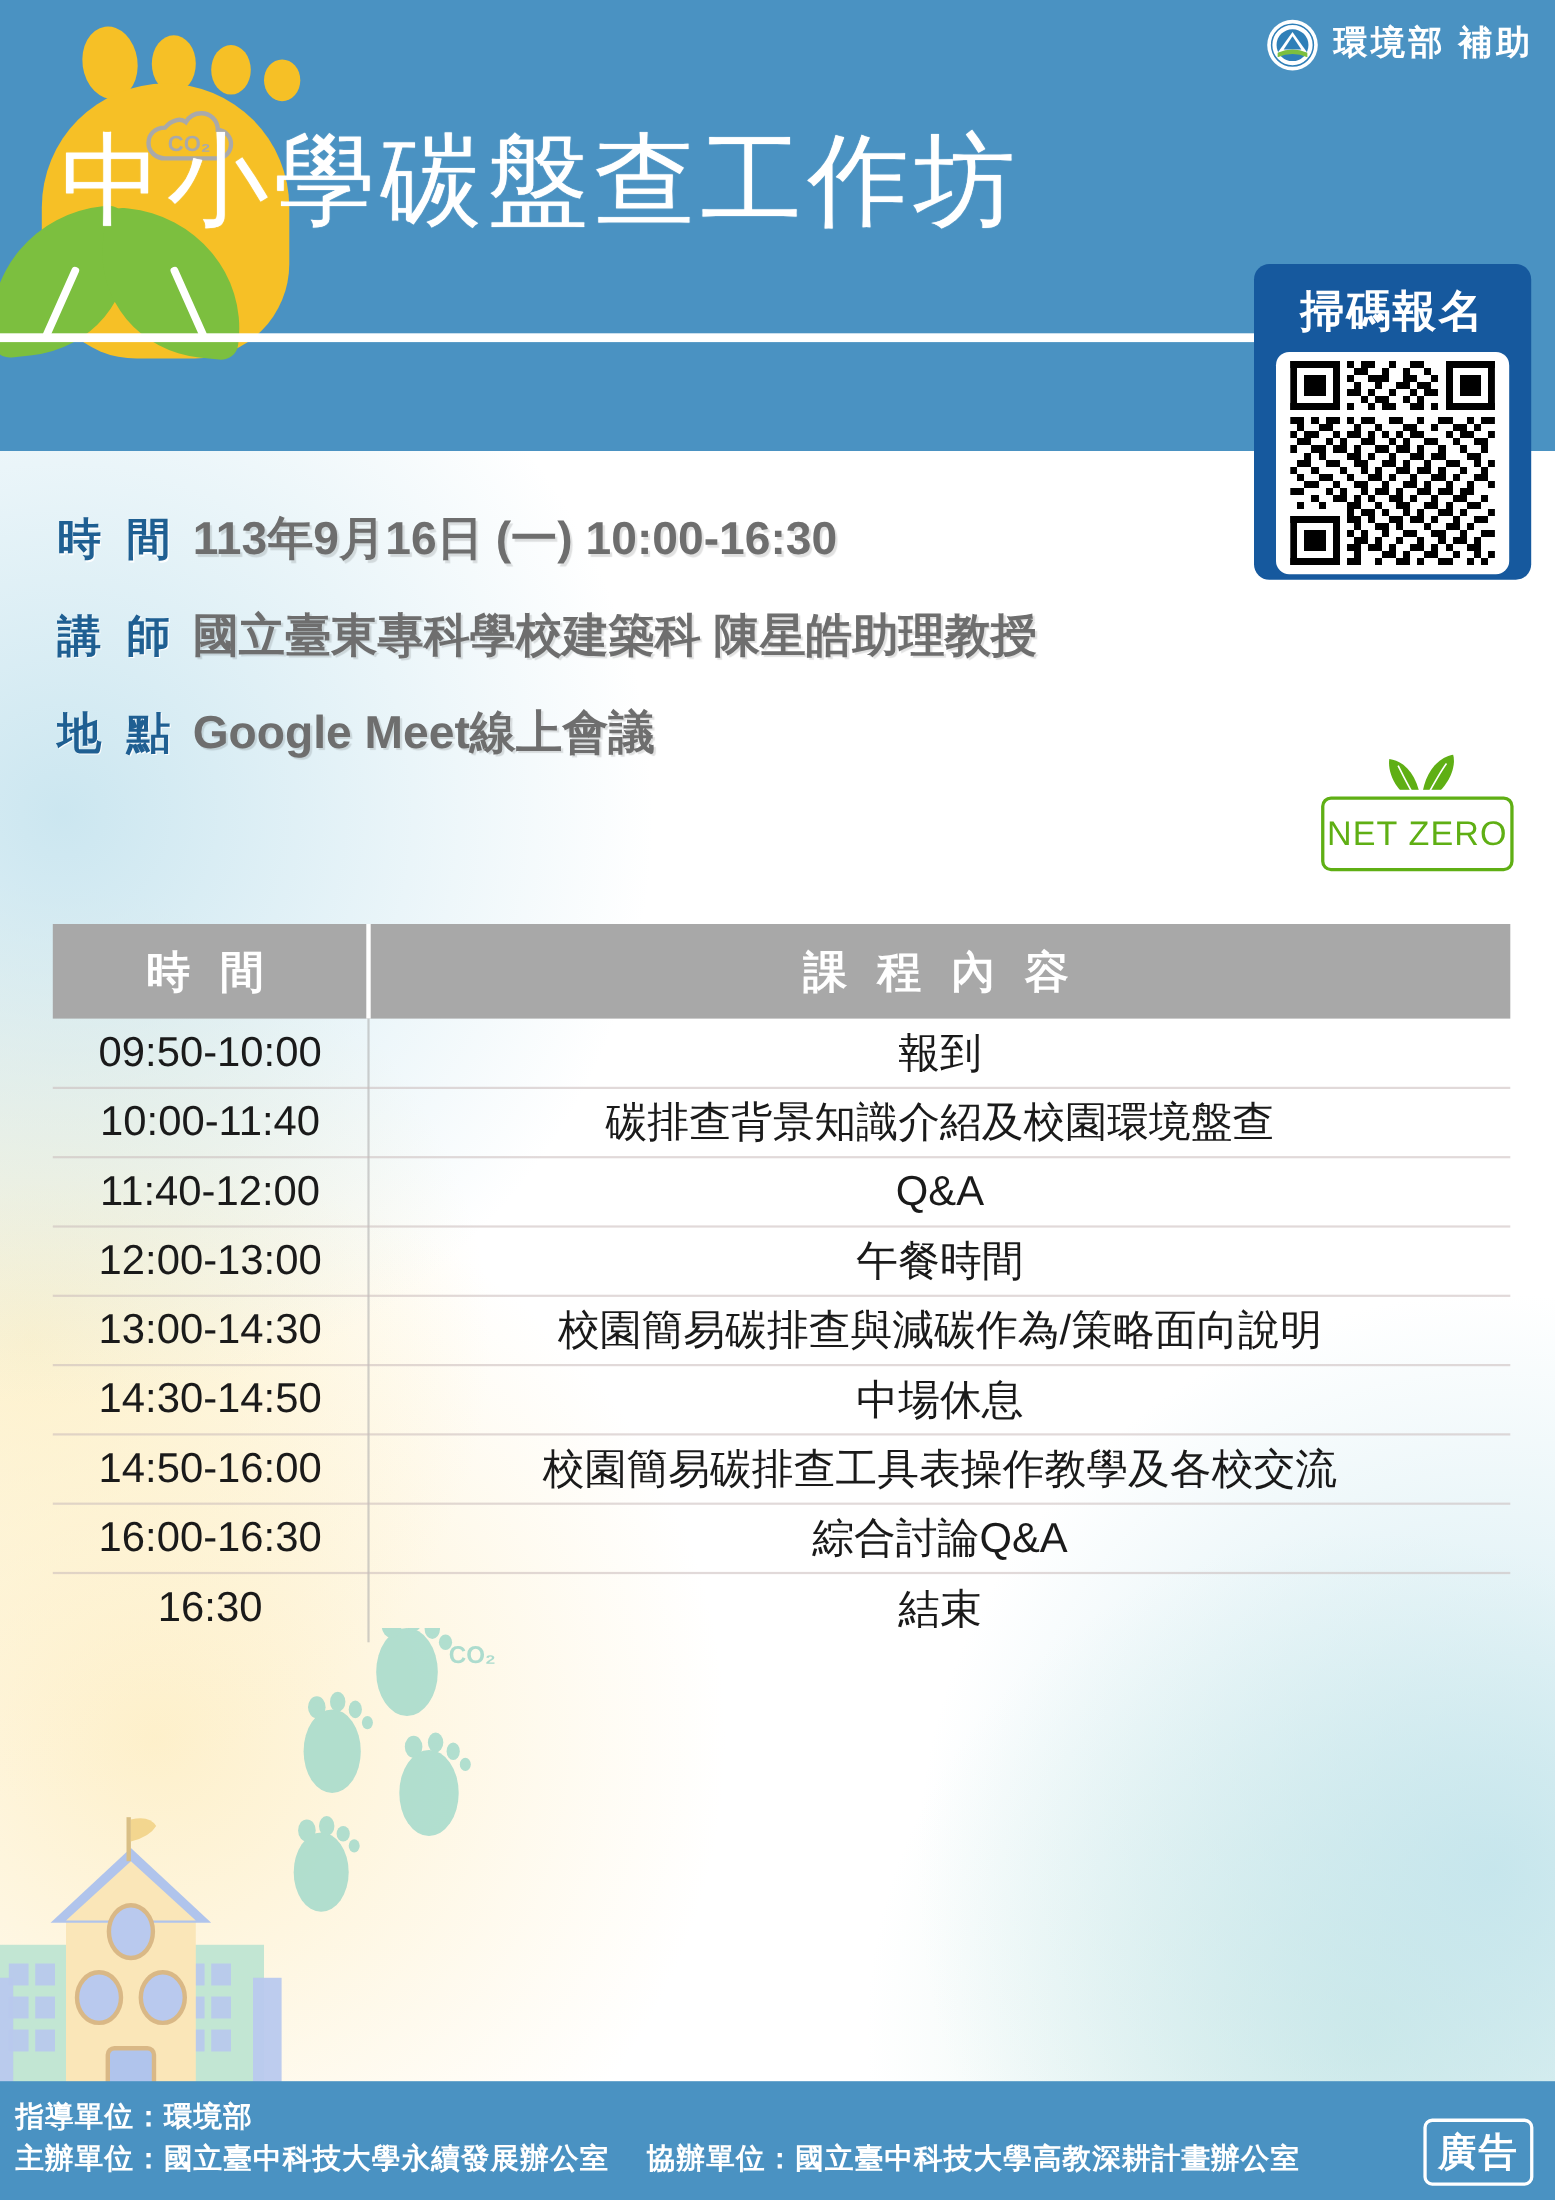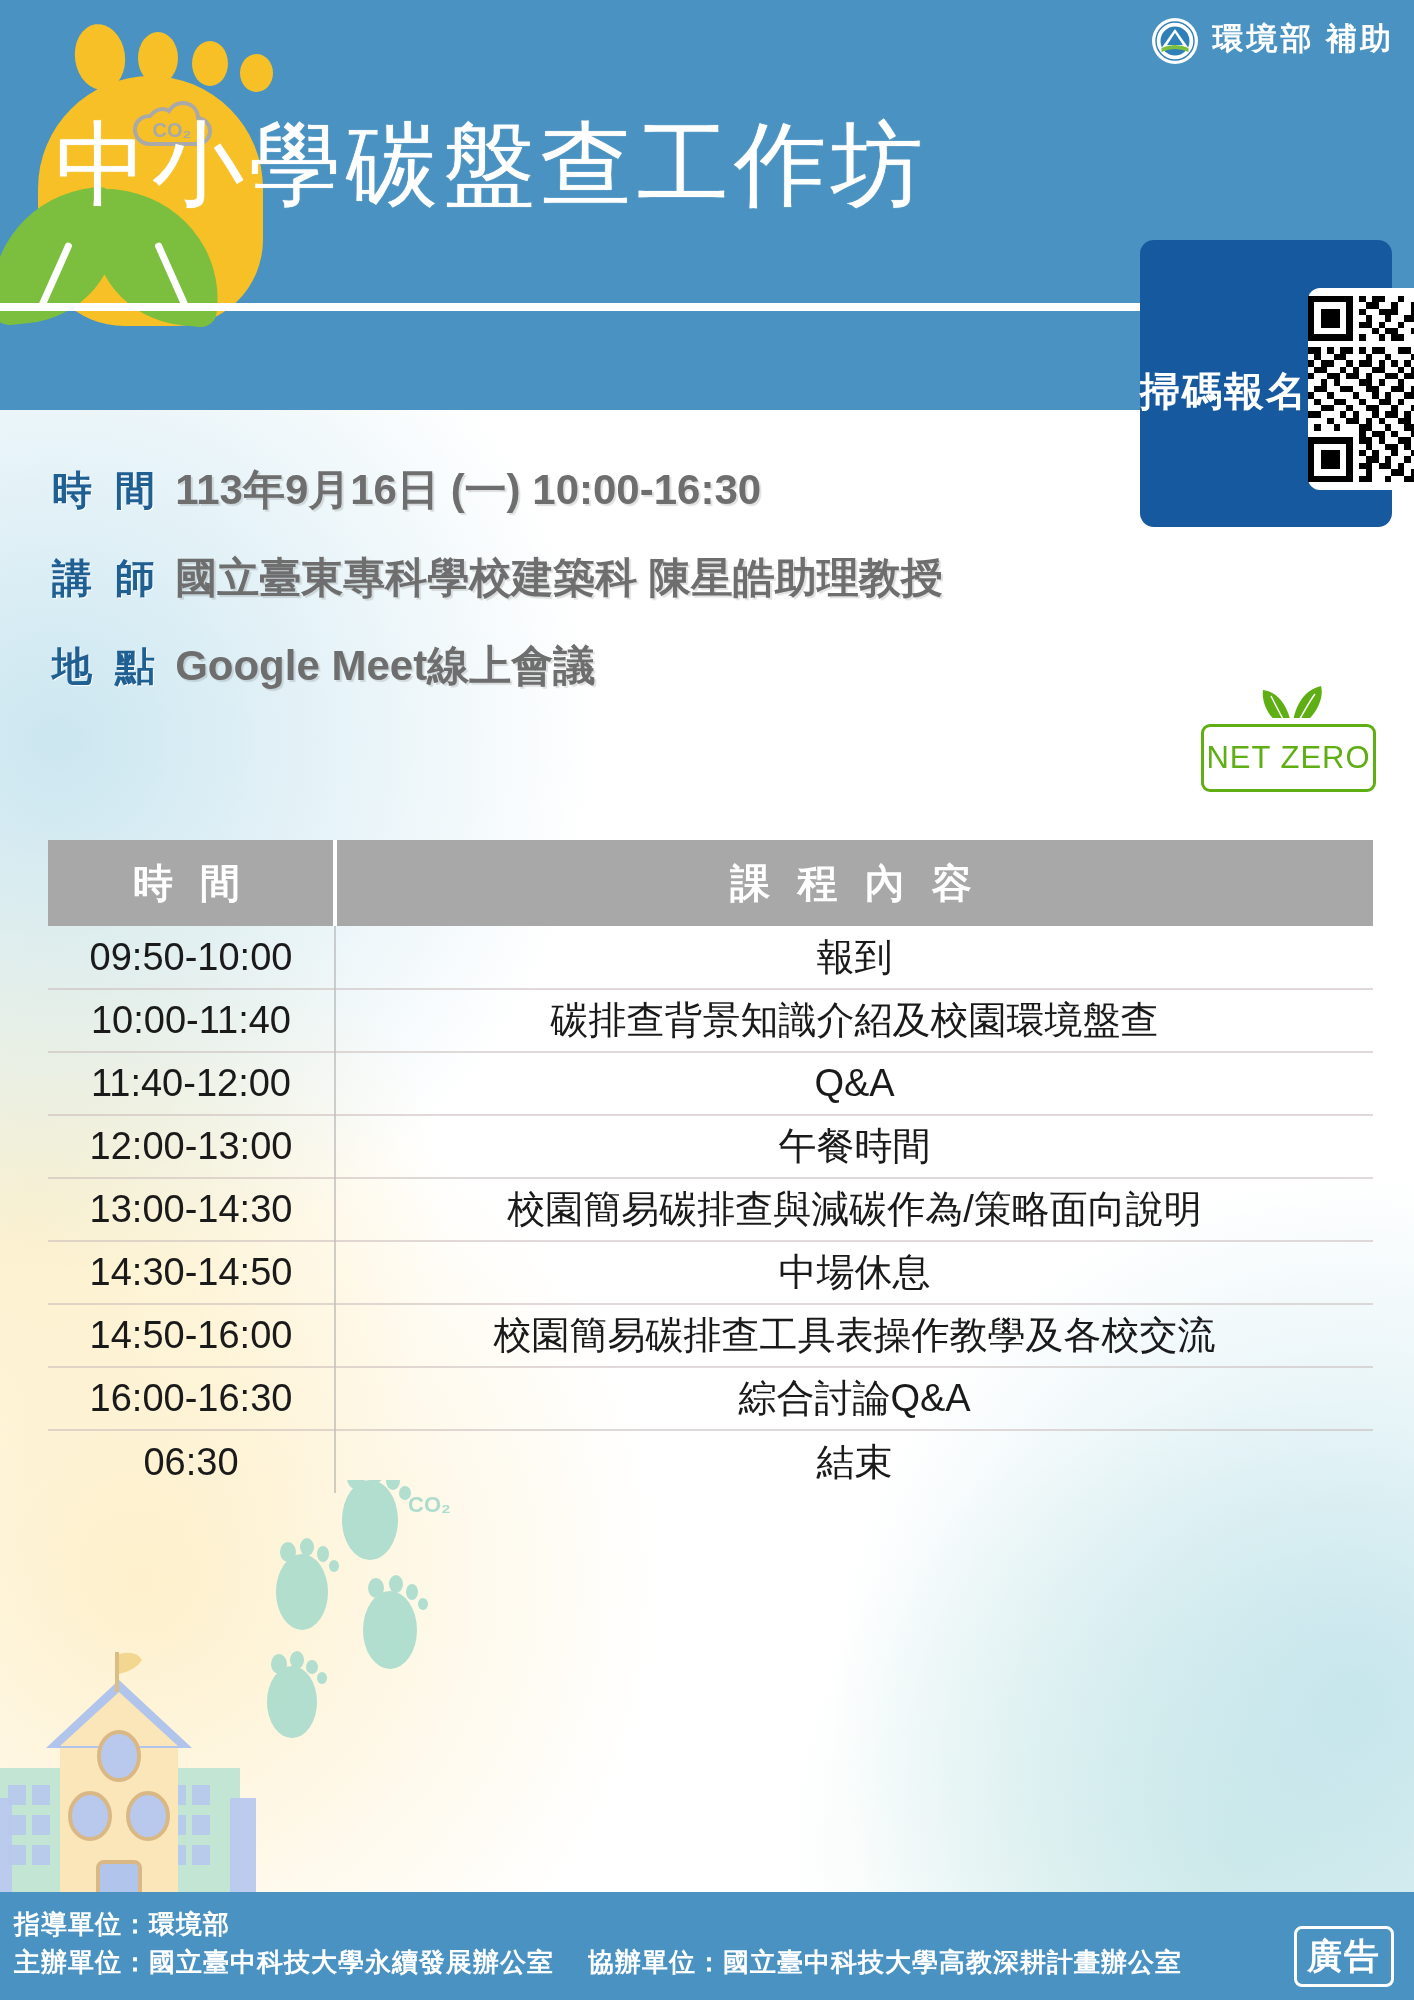--- a/index.html
+++ b/index.html
@@ -92,21 +92,21 @@
   .moe-logo svg { position:absolute; left:0; top:0; }
   .ministry-text {
     color:#ffffff; font-size:31px; font-weight:bold; letter-spacing:3px;
     white-space:nowrap;
   }
 
   
   .qr-card {
     position:absolute; right:22px; top:240px; width:252px; height:287px;
     background:#16599e; border-radius:14px; z-index:9;
-    display:flex; flex-direction:row; align-items:center;
+    display:flex; flex-direction:column; align-items:center;
   }
   .qr-title {
     color:#ffffff; font-size:40px; font-weight:bold;
     letter-spacing:2px; margin-top:15px; white-space:nowrap;
   }
   .qr-box {
     width:212px; height:202px; background:#ffffff; border-radius:12px;
     margin-top:10px; display:flex; align-items:center; justify-content:center;
   }
   .qr-box svg { width:186px; height:186px; display:block; }
@@ -600,21 +600,21 @@
           </tr>
           <tr>
             <td class="col-time">14:50-16:00</td>
             <td>校園簡易碳排查工具表操作教學及各校交流</td>
           </tr>
           <tr>
             <td class="col-time">16:00-16:30</td>
             <td>綜合討論Q&amp;A</td>
           </tr>
           <tr>
-            <td class="col-time">06:30</td>
+            <td class="col-time">16:30</td>
             <td>結束</td>
           </tr>
         </tbody>
     </table>
   </div>
 
   <div class="footer">
     <div class="footer-line">指導單位：環境部</div>
     <div class="footer-row2">
       <div class="footer-line">主辦單位：國立臺中科技大學永續發展辦公室</div>

